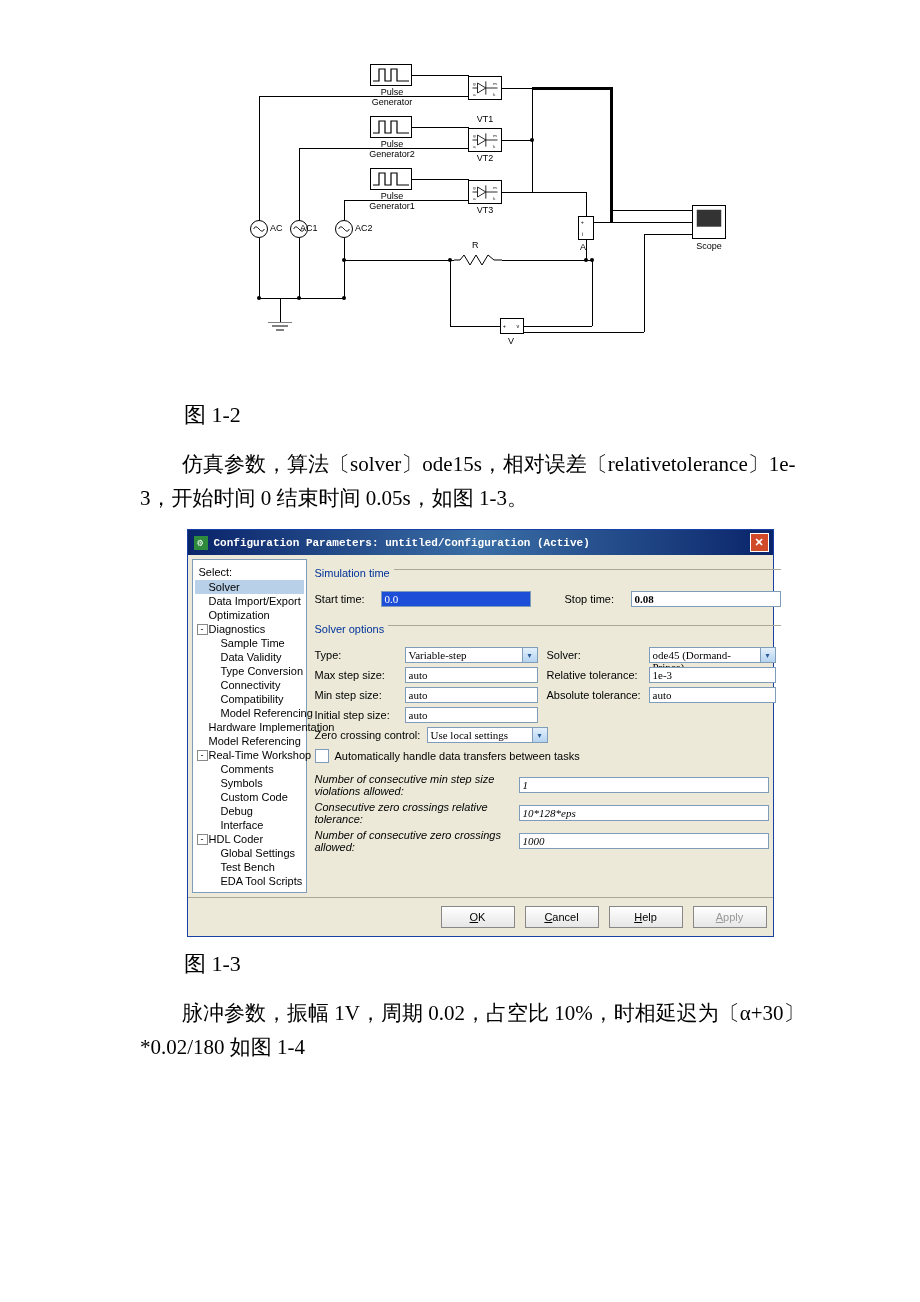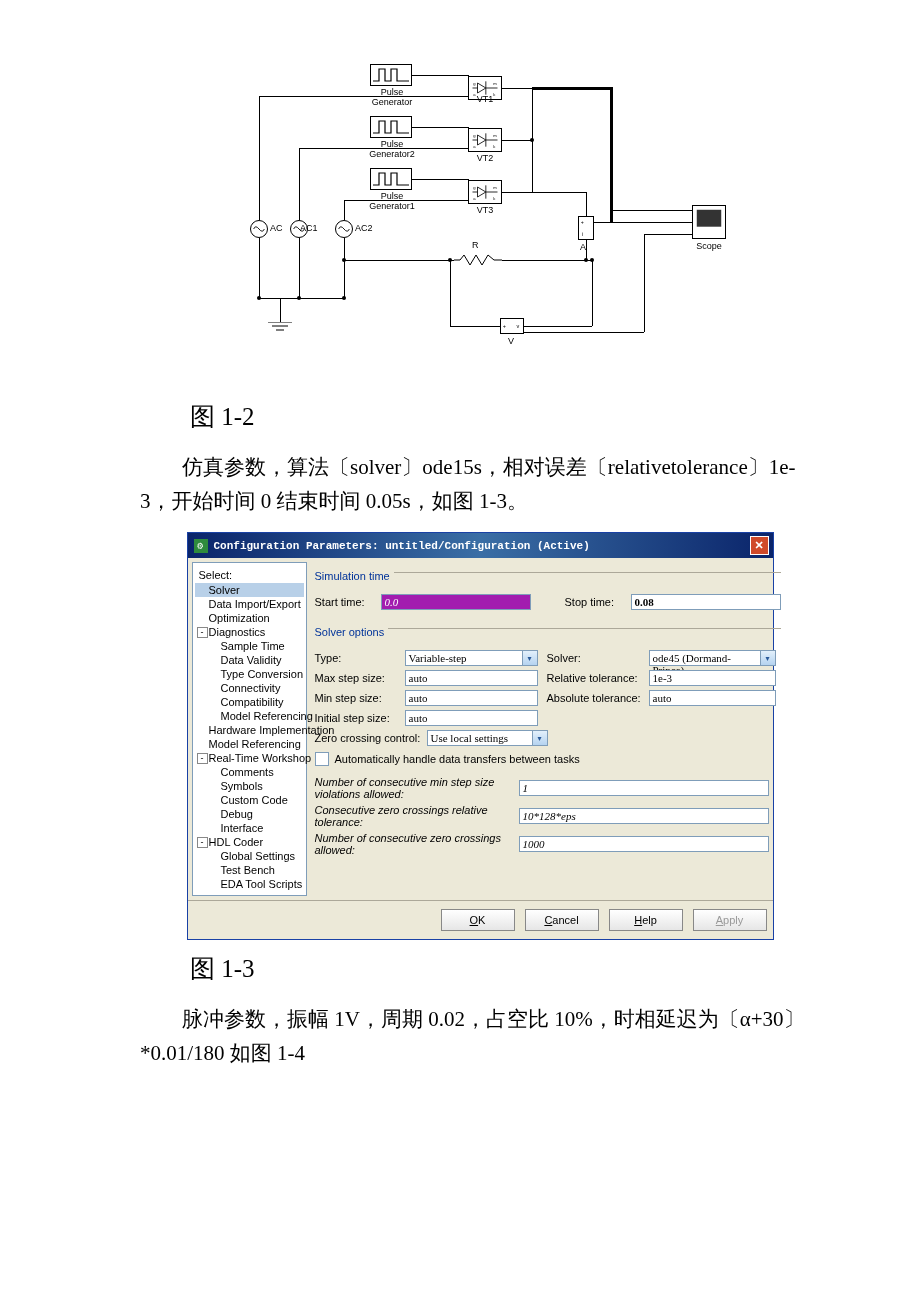--- a/index.html
+++ b/index.html
@@ -41,21 +41,21 @@
   .scope svg { width:100%; height:100%; }
   .label { position:absolute; font-size:9px; text-align:center; }
   .wire { position:absolute; background:#000; }
   .wh { height:1px; }
   .wv { width:1px; }
   .node { position:absolute; width:4px; height:4px; background:#000; border-radius:50%; }
   .resistor { position:absolute; }
   .resistor svg { display:block; }
 
   
-  .caption { font-size:25px; margin:12px 0 18px 0; text-indent:2em; }
+  .caption { font-size:22px; margin:12px 0 18px 0; text-indent:2em; }
   .para { font-size:21px; line-height:1.6; margin:6px 0 14px 0; text-indent:2em; }
 
   
   .dialog {
     width: 585px;
     margin: 0 auto;
     border: 1px solid #1941a5;
     font-family: Tahoma, Arial, sans-serif;
     font-size: 11px;
     color: #000;
@@ -107,21 +107,21 @@
     display:flex; flex-direction:column;
   }
   .group-title { color:#003399; font-size:11px; margin:6px 0 4px 0; }
   .hr-line { height:1px; background:#aca899; margin-bottom:6px; flex:1; }
   .group-row { display:flex; align-items:center; gap:4px; margin:0 0 8px 0; }
   .fld-label { min-width:58px; }
   .fld-input {
     border:1px solid #7f9db9; background:#fff; padding:1px 3px;
     font-family:Tahoma; font-size:11px; height:16px; box-sizing:border-box;
   }
-  .fld-input.sel { background:#a21caf; color:#fff;font-style:italic; }
+  .fld-input.sel { background:#1d4ed8; color:#fff; }
   .dd { display:flex; }
   .dd .arrow {
     width:15px; height:16px; border:1px solid #7f9db9; border-left:none;
     background:linear-gradient(#e3f0fb,#b5d3f0);
     display:flex; align-items:center; justify-content:center;
     font-size:8px; color:#2a5a9a; box-sizing:border-box;
   }
   .solver-row { display:grid; grid-template-columns:86px 138px 98px 130px; gap:4px; align-items:center; margin-bottom:4px; }
   .cb { width:12px; height:12px; border:1px solid #7f9db9; background:#fff; }
   .diag-row { display:grid; grid-template-columns:200px 250px; gap:4px; margin-bottom:4px; align-items:center;font-style:italic; }
@@ -170,21 +170,21 @@
           <path d="M8 6 L18 12 L8 18 Z" fill="none" stroke="#000"></path>
           <line x1="18" y1="4" x2="18" y2="20" stroke="#000"></line>
           <line x1="2" y1="12" x2="8" y2="12" stroke="#000"></line>
           <line x1="18" y1="12" x2="32" y2="12" stroke="#000"></line>
           <text x="3" y="8" font-size="5">g</text>
           <text x="27" y="8" font-size="5">m</text>
           <text x="3" y="22" font-size="5">a</text>
           <text x="27" y="22" font-size="5">k</text>
         </svg>
     </div>
-    <div class="label" style="left:248px; top:34px; width:34px;">VT1</div>
+    <div class="label" style="left:248px; top:54px; width:34px;">VT1</div>
 
     <div class="blk subsys" style="left:248px; top:68px;">
       <svg viewBox="0 0 34 24">
           <path d="M8 6 L18 12 L8 18 Z" fill="none" stroke="#000"></path>
           <line x1="18" y1="4" x2="18" y2="20" stroke="#000"></line>
           <line x1="2" y1="12" x2="8" y2="12" stroke="#000"></line>
           <line x1="18" y1="12" x2="32" y2="12" stroke="#000"></line>
           <text x="3" y="8" font-size="5">g</text>
           <text x="27" y="8" font-size="5">m</text>
           <text x="3" y="22" font-size="5">a</text>
@@ -464,15 +464,15 @@
         </div>
       <div class="btn disabled">
           <span class="ul">A</span>
           <span>pply</span>
         </div>
     </div>
   </div>
 
   <div class="caption">图 1-3</div>
 
-  <div class="para">脉冲参数，振幅 1V，周期 0.02，占空比 10%，时相延迟为〔α+30〕*0.01/180 如图 1-4</div>
+  <div class="para">脉冲参数，振幅 1V，周期 0.02，占空比 10%，时相延迟为〔α+30〕*0.02/180 如图 1-4</div>
 
 </div>
 
 </body></html>

